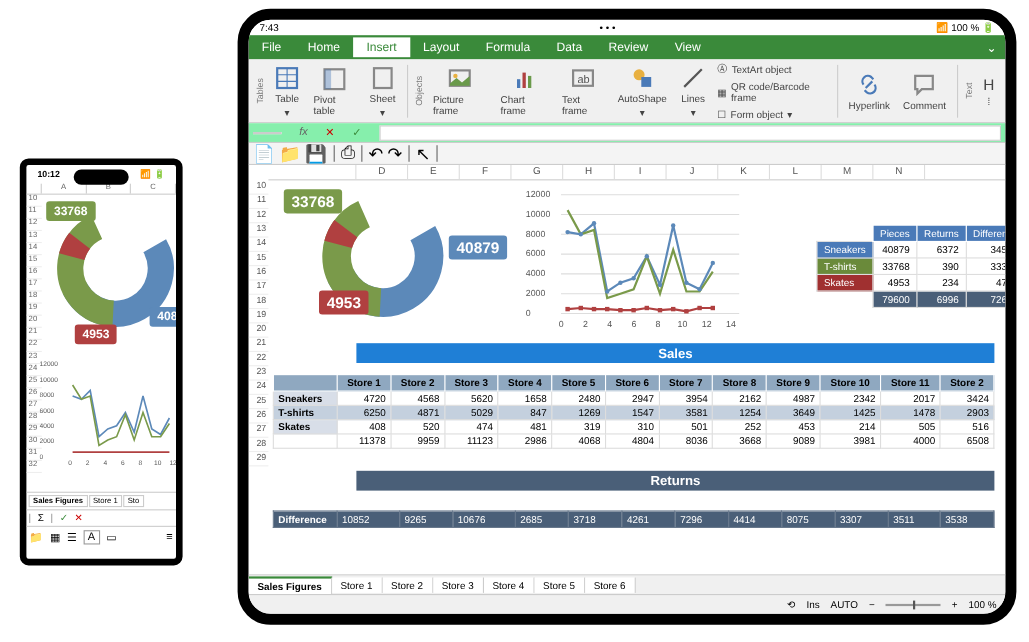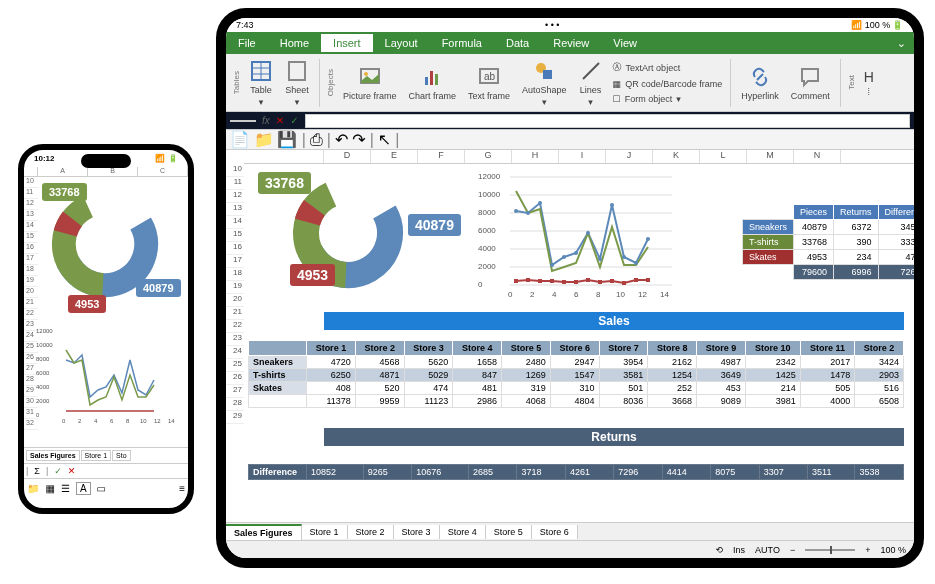--- a/index.html
+++ b/index.html
@@ -1,17 +1,17 @@
 <!DOCTYPE html>
 <html><head>
 <meta charset="utf-8">
 <style>
 *{box-sizing:border-box;margin:0;padding:0;font-family:-apple-system,BlinkMacSystemFont,"Segoe UI",Arial,sans-serif}
 body{background:#fff;width:935px;height:584px;position:relative}
-.phone{position:absolute;left:18px;top:144px;width:176px;height:370px;border:6px solid #000;border-radius:25px;background:#fff;overflow:hidden}
+.phone{position:absolute;left:18px;top:144px;width:148px;height:370px;border:6px solid #000;border-radius:8px;background:#fff;overflow:hidden}
 .phone-notch{position:absolute;top:4px;left:50%;transform:translateX(-50%);width:50px;height:14px;background:#000;border-radius:8px;z-index:5}
 .phone-statusbar{display:flex;justify-content:space-between;padding:4px 10px;font-size:8px;font-weight:600}
 .phone-grid{height:10px;display:flex;font-size:7px;color:#666;border-bottom:1px solid #ccc}
 .phone-grid div{flex:1;text-align:center;border-right:1px solid #ccc}
 .phone-row{height:11px;font-size:7px;color:#666;padding-left:2px;border-bottom:1px solid #eee}
 .phone-content{position:relative;height:270px}
 .phone-donut{position:absolute;top:2px;left:16px;width:130px;height:130px}
 .phone-line{position:absolute;top:148px;left:12px;width:140px;height:100px}
 .phone-tabs{display:flex;font-size:7px;border-top:1px solid #ccc;padding:2px}
 .phone-tab{padding:1px 3px;border:1px solid #ccc;margin-right:1px}
@@ -21,21 +21,21 @@
 .t-status{display:flex;justify-content:space-between;padding:2px 10px;font-size:9px;background:#fff}
 .t-menubar{background:#3a8a3a;color:#fff;display:flex;align-items:center;height:22px;font-size:11px}
 .t-menutab{padding:3px 12px;cursor:pointer}
 .t-menutab.active{background:#fff;color:#3a8a3a;font-weight:500}
 .t-ribbon{background:#f0f0f0;border-bottom:1px solid #ccc;display:flex;align-items:center;height:58px;padding:0 4px;font-size:9px;color:#444}
 .t-ribbon-sep{width:1px;height:48px;background:#ccc;margin:0 4px}
 .t-ribbon-label{writing-mode:vertical-rl;transform:rotate(180deg);font-size:8px;color:#777;margin:0 2px}
 .t-ribbon-btn{display:flex;flex-direction:column;align-items:center;padding:2px 6px;gap:2px}
 .t-ribbon-btn svg{width:24px;height:24px}
 .t-ribbon-item{display:flex;align-items:center;gap:4px;padding:2px 4px}
-.t-formula{display:flex;align-items:center;height:18px;border-bottom:1px solid #ccc;font-size:10px;padding:0 4px;gap:6px;background:#0f172a}
+.t-formula{display:flex;align-items:center;height:18px;border-bottom:1px solid #ccc;font-size:10px;padding:0 4px;gap:16px;background:#86efac}
 .t-qat{display:flex;align-items:center;height:20px;border-bottom:1px solid #ccc;padding:0 4px;gap:4px;background:#f4f4f4}
 .t-sheet{flex:1;position:relative;overflow:hidden;background:#fff}
 .t-colhdr{display:flex;height:14px;font-size:9px;color:#555;border-bottom:1px solid #ccc;position:absolute;top:0;left:18px;right:0}
 .t-colhdr div{width:47px;text-align:center;border-right:1px solid #ddd}
 .t-rowhdr{position:absolute;top:14px;left:0;width:18px;font-size:8px;color:#555}
 .t-rowhdr div{height:13px;text-align:right;padding-right:2px;border-bottom:1px solid #eee}
 .t-canvas{position:absolute;top:14px;left:18px;right:0;bottom:0}
 .donut-big{position:absolute;top:4px;left:4px;width:200px;height:130px}
 .linechart-big{position:absolute;top:4px;left:232px;width:200px;height:132px}
 .summary-table{position:absolute;top:40px;left:498px;font-size:9px}
@@ -179,20 +179,27 @@
     <div class="t-ribbon-label">Tables</div>
     <div class="t-ribbon-btn">
         <svg viewBox="0 0 24 24">
           <rect x="3" y="3" width="18" height="18" fill="none" stroke="#4a7ab8" stroke-width="2"></rect>
           <line x1="3" y1="9" x2="21" y2="9" stroke="#4a7ab8"></line>
           <line x1="3" y1="15" x2="21" y2="15" stroke="#4a7ab8"></line>
           <line x1="12" y1="3" x2="12" y2="21" stroke="#4a7ab8"></line>
         </svg>
         <span>Table</span>
         <span>▾</span>
+      </div>
+    <div class="t-ribbon-btn">
+        <svg viewBox="0 0 24 24">
+          <rect x="3" y="3" width="18" height="18" fill="none" stroke="#888" stroke-width="2"></rect>
+          <rect x="3" y="3" width="6" height="18" fill="#4a7ab8" opacity="0.4"></rect>
+        </svg>
+        <span>Pivot table</span>
       </div>
     <div class="t-ribbon-btn">
         <svg viewBox="0 0 24 24">
           <rect x="4" y="3" width="16" height="18" fill="none" stroke="#888" stroke-width="2"></rect>
         </svg>
         <span>Sheet</span>
         <span>▾</span>
       </div>
     <div class="t-ribbon-sep"></div>
     <div class="t-ribbon-label">Objects</div>

